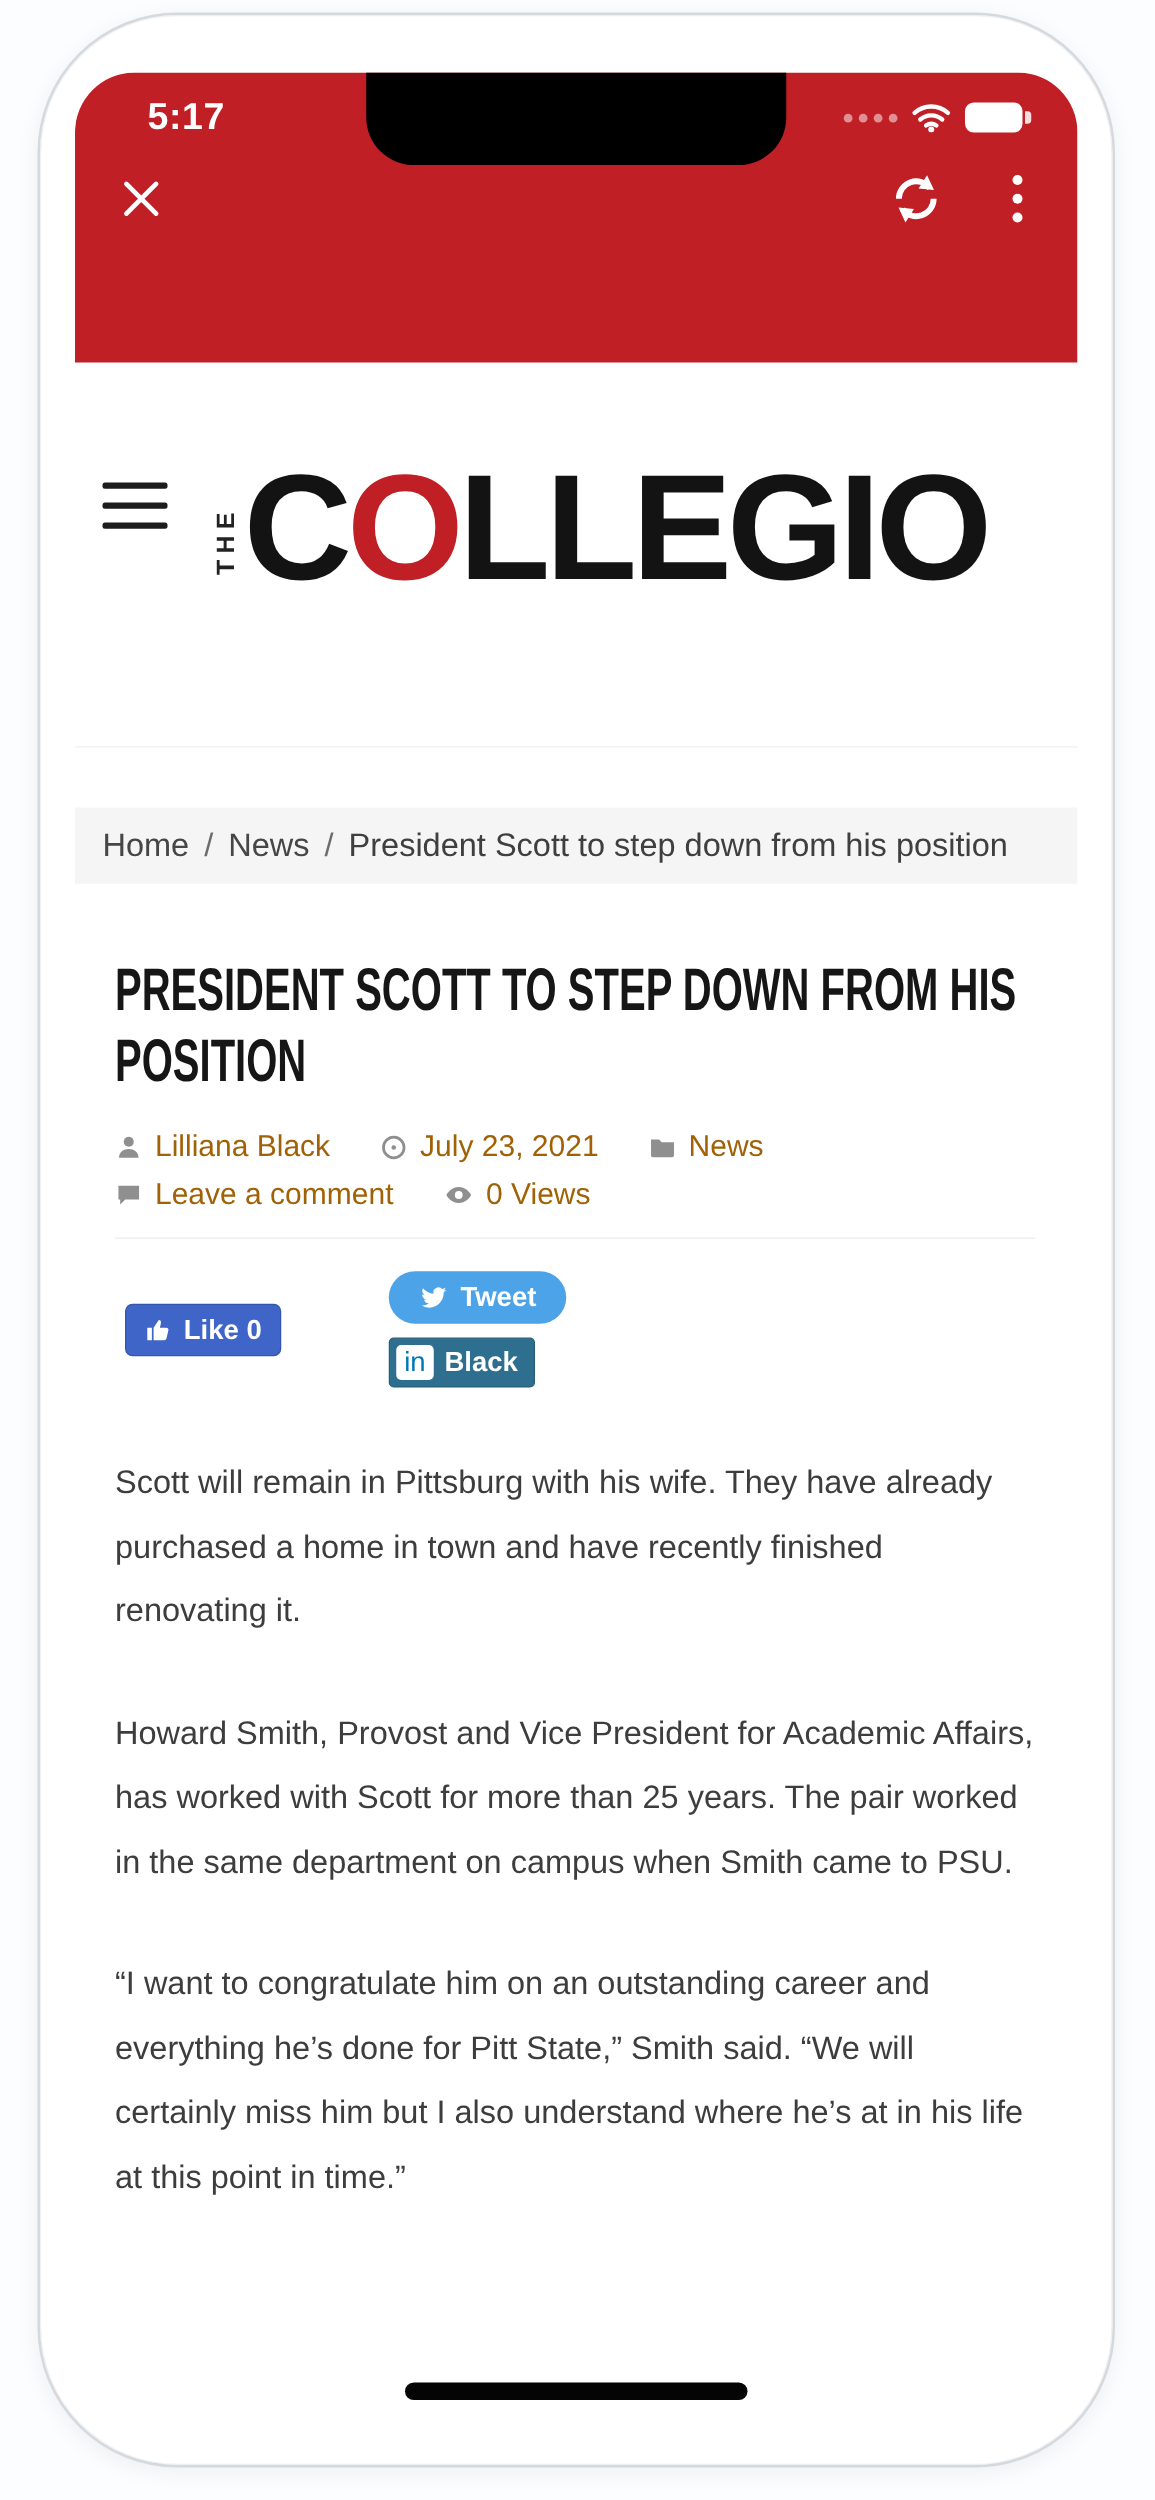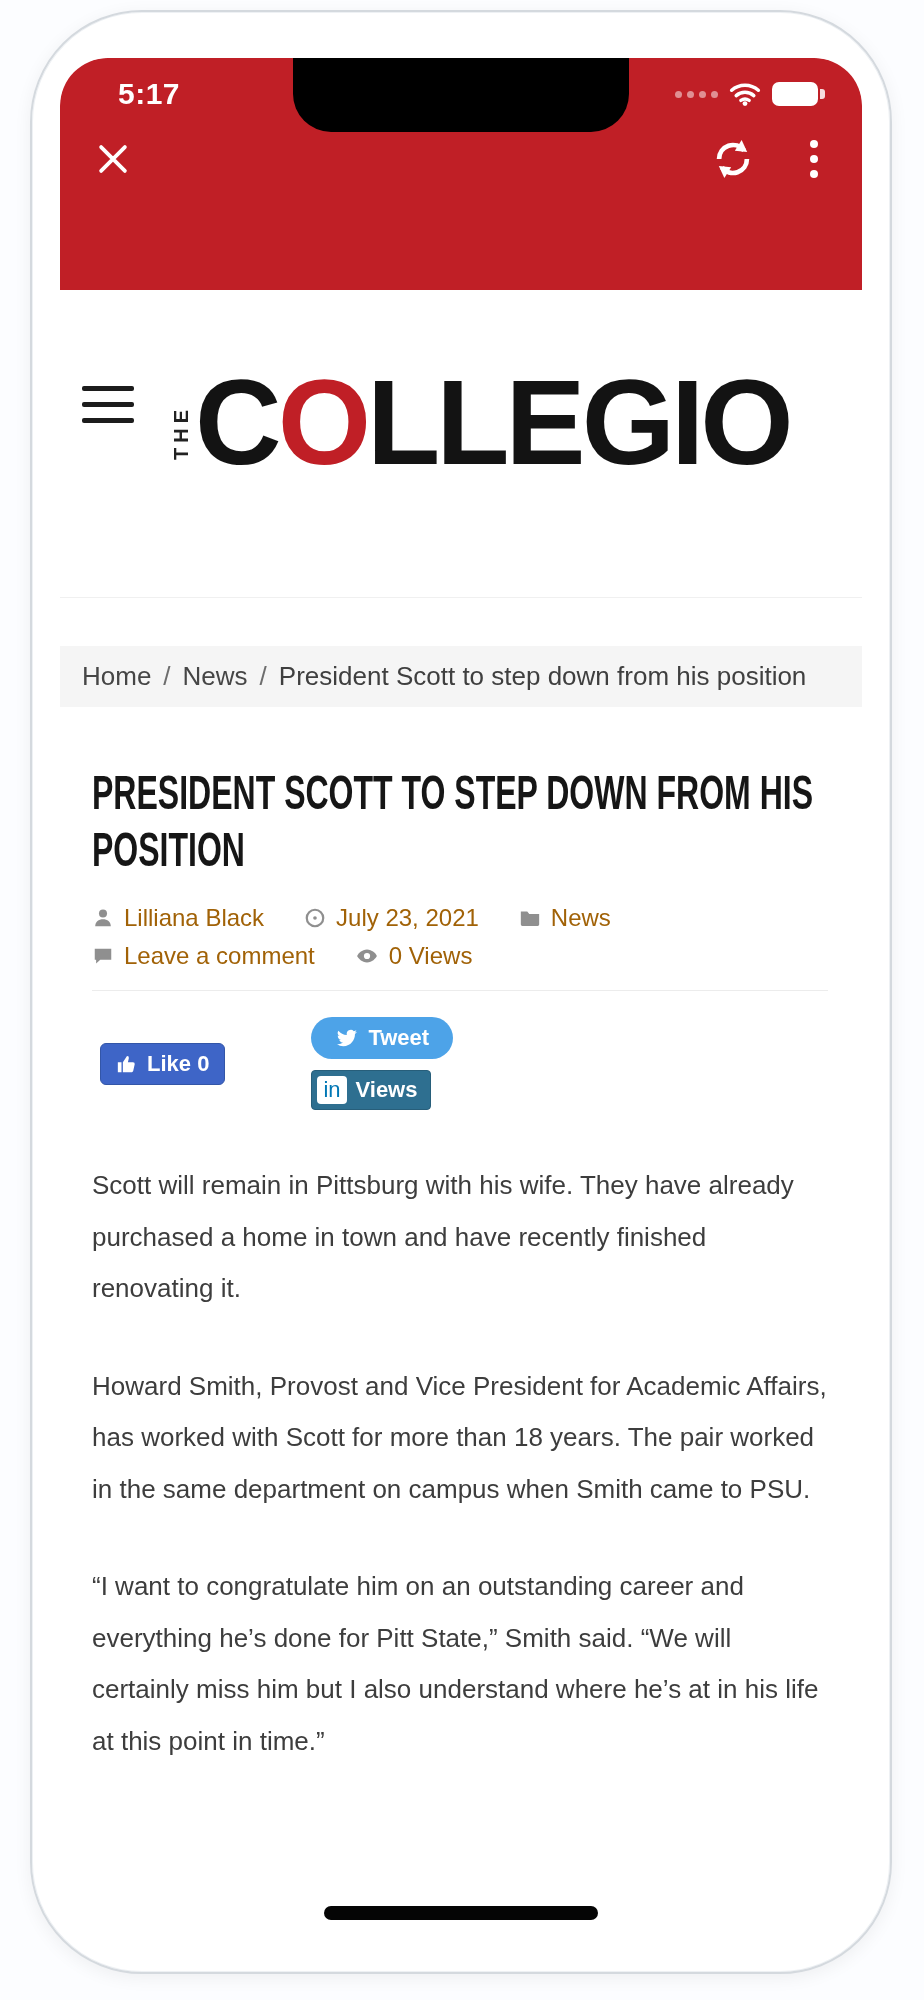--- a/index.html
+++ b/index.html
@@ -252,26 +252,26 @@
         </span>
         <span class="social-col">
           <span class="btn btn-tweet">
             <svg width="24" height="20" viewBox="0 0 24 24" fill="#fff">
                 <path d="M23.95 4.57a10 10 0 0 1-2.82.77 4.96 4.96 0 0 0 2.16-2.72c-.95.56-2 .96-3.12 1.18a4.92 4.92 0 0 0-8.39 4.49A13.94 13.94 0 0 1 1.64 3.16a4.92 4.92 0 0 0 1.52 6.57 4.9 4.9 0 0 1-2.23-.61v.06a4.92 4.92 0 0 0 3.95 4.83 4.9 4.9 0 0 1-2.21.08 4.93 4.93 0 0 0 4.6 3.42A9.87 9.87 0 0 1 0 19.54a13.9 13.9 0 0 0 7.55 2.21c9.05 0 14-7.5 14-13.99l-.02-.63a9.94 9.94 0 0 0 2.42-2.56z"></path>
               </svg>
             <span>Tweet</span>
           </span>
           <span class="btn btn-share">
             <span class="in-badge">in</span>
-            <span>Views</span>
+            <span>Black</span>
           </span>
         </span>
       </div>
 
       <p>Scott will remain in Pittsburg with his wife. They have already purchased a home in town and have recently finished renovating it.</p>
-      <p>Howard Smith, Provost and Vice President for Academic Affairs, has worked with Scott for more than 18 years. The pair worked in the same department on campus when Smith came to PSU.</p>
+      <p>Howard Smith, Provost and Vice President for Academic Affairs, has worked with Scott for more than 25 years. The pair worked in the same department on campus when Smith came to PSU.</p>
       <p>“I want to congratulate him on an outstanding career and everything he’s done for Pitt State,” Smith said. “We will certainly miss him but I also understand where he’s at in his life at this point in time.”</p>
     </div>
 
   </div>
 
   <div class="home-indicator"></div>
 </div>
 
 </body></html>

